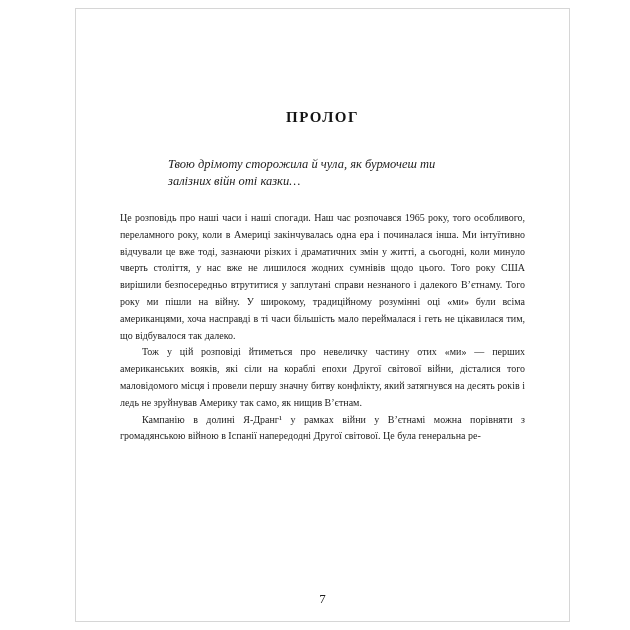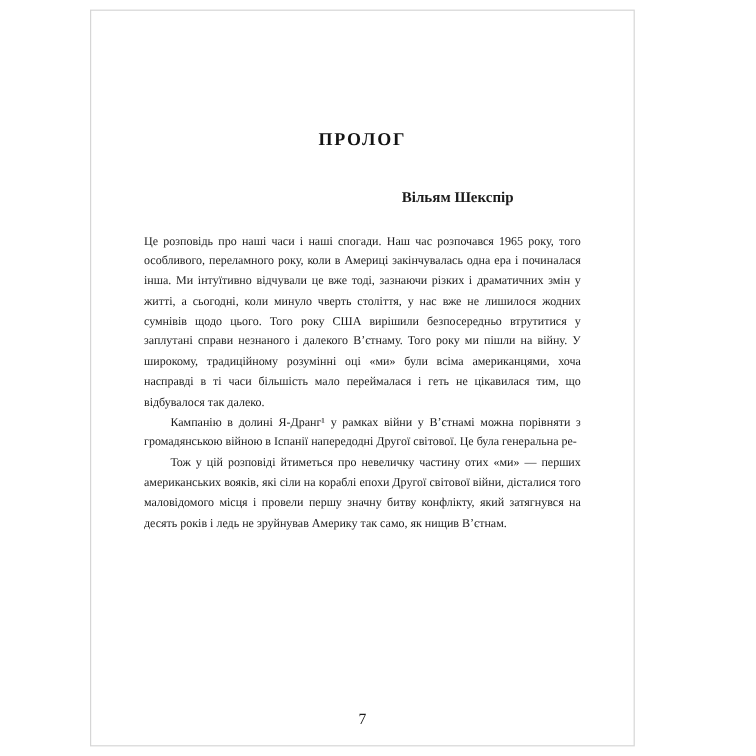--- a/index.html
+++ b/index.html
@@ -13,21 +13,21 @@
     height: 630px;
     background: #ffffff;
     overflow: hidden;
     font-family: "Liberation Serif", "DejaVu Serif", serif;
     color: #1c1c1c;
   }
   .book-page {
     position: absolute;
     left: 75px;
     top: 8px;
-    width: 454px;
+    width: 495px;
     height: 614px;
     box-sizing: border-box;
     background: #ffffff;
     border: 1px solid #d6d6d6;
     padding: 100px 44px 0 44px;
     overflow: hidden;
   }
   .chapter-title {
     margin: 0 0 30px 0;
     text-align: center;
@@ -79,25 +79,28 @@
 </style>
 </head>
 <body>
 
 <div class="canvas">
   <div class="book-page">
 
     <h1 class="chapter-title">ПРОЛОГ</h1>
 
     <div class="epigraph">
-      <p class="epigraph-author">Вільям Шекспір</p>
+      <p class="epigraph-text">
+        <span>Твою дрімоту сторожила й чула, як бурмочеш ти</span><br>
+        <span>залізних війн оті казки…</span>
+      </p>
     </div>
 
     <div class="body-text">
       <p class="first">Це розповідь про наші часи і наші спогади. Наш час розпочався 1965 року, того особливого, переламного року, коли в Америці закінчувалась одна ера і починалася інша. Ми інтуїтивно відчували це вже тоді, зазнаючи різких і драматичних змін у житті, а сьогодні, коли минуло чверть століття, у нас вже не лишилося жодних сумнівів щодо цього. Того року США вирішили безпосередньо втрутитися у заплутані справи незнаного і далекого В’єтнаму. Того року ми пішли на війну. У широкому, традиційному розумінні оці «ми» були всіма американцями, хоча насправді в ті часи більшість мало переймалася і геть не цікавилася тим, що відбувалося так далеко.</p>
+      <p>Тож у цій розповіді йтиметься про невеличку частину отих «ми» — перших американських вояків, які сіли на кораблі епохи Другої світової війни, дісталися того маловідомого місця і провели першу значну битву конфлікту, який затягнувся на десять років і ледь не зруйнував Америку так само, як нищив В’єтнам.</p>
       <p>Кампанію в долині Я-Дранг¹ у рамках війни у В’єтнамі можна порівняти з громадянською війною в Іспанії напередодні Другої світової. Це була генеральна ре-</p>
-      <p>Тож у цій розповіді йтиметься про невеличку частину отих «ми» — перших американських вояків, які сіли на кораблі епохи Другої світової війни, дісталися того маловідомого місця і провели першу значну битву конфлікту, який затягнувся на десять років і ледь не зруйнував Америку так само, як нищив В’єтнам.</p>
     </div>
 
     <div class="page-number">7</div>
 
   </div>
 </div>
 
 </body></html>

